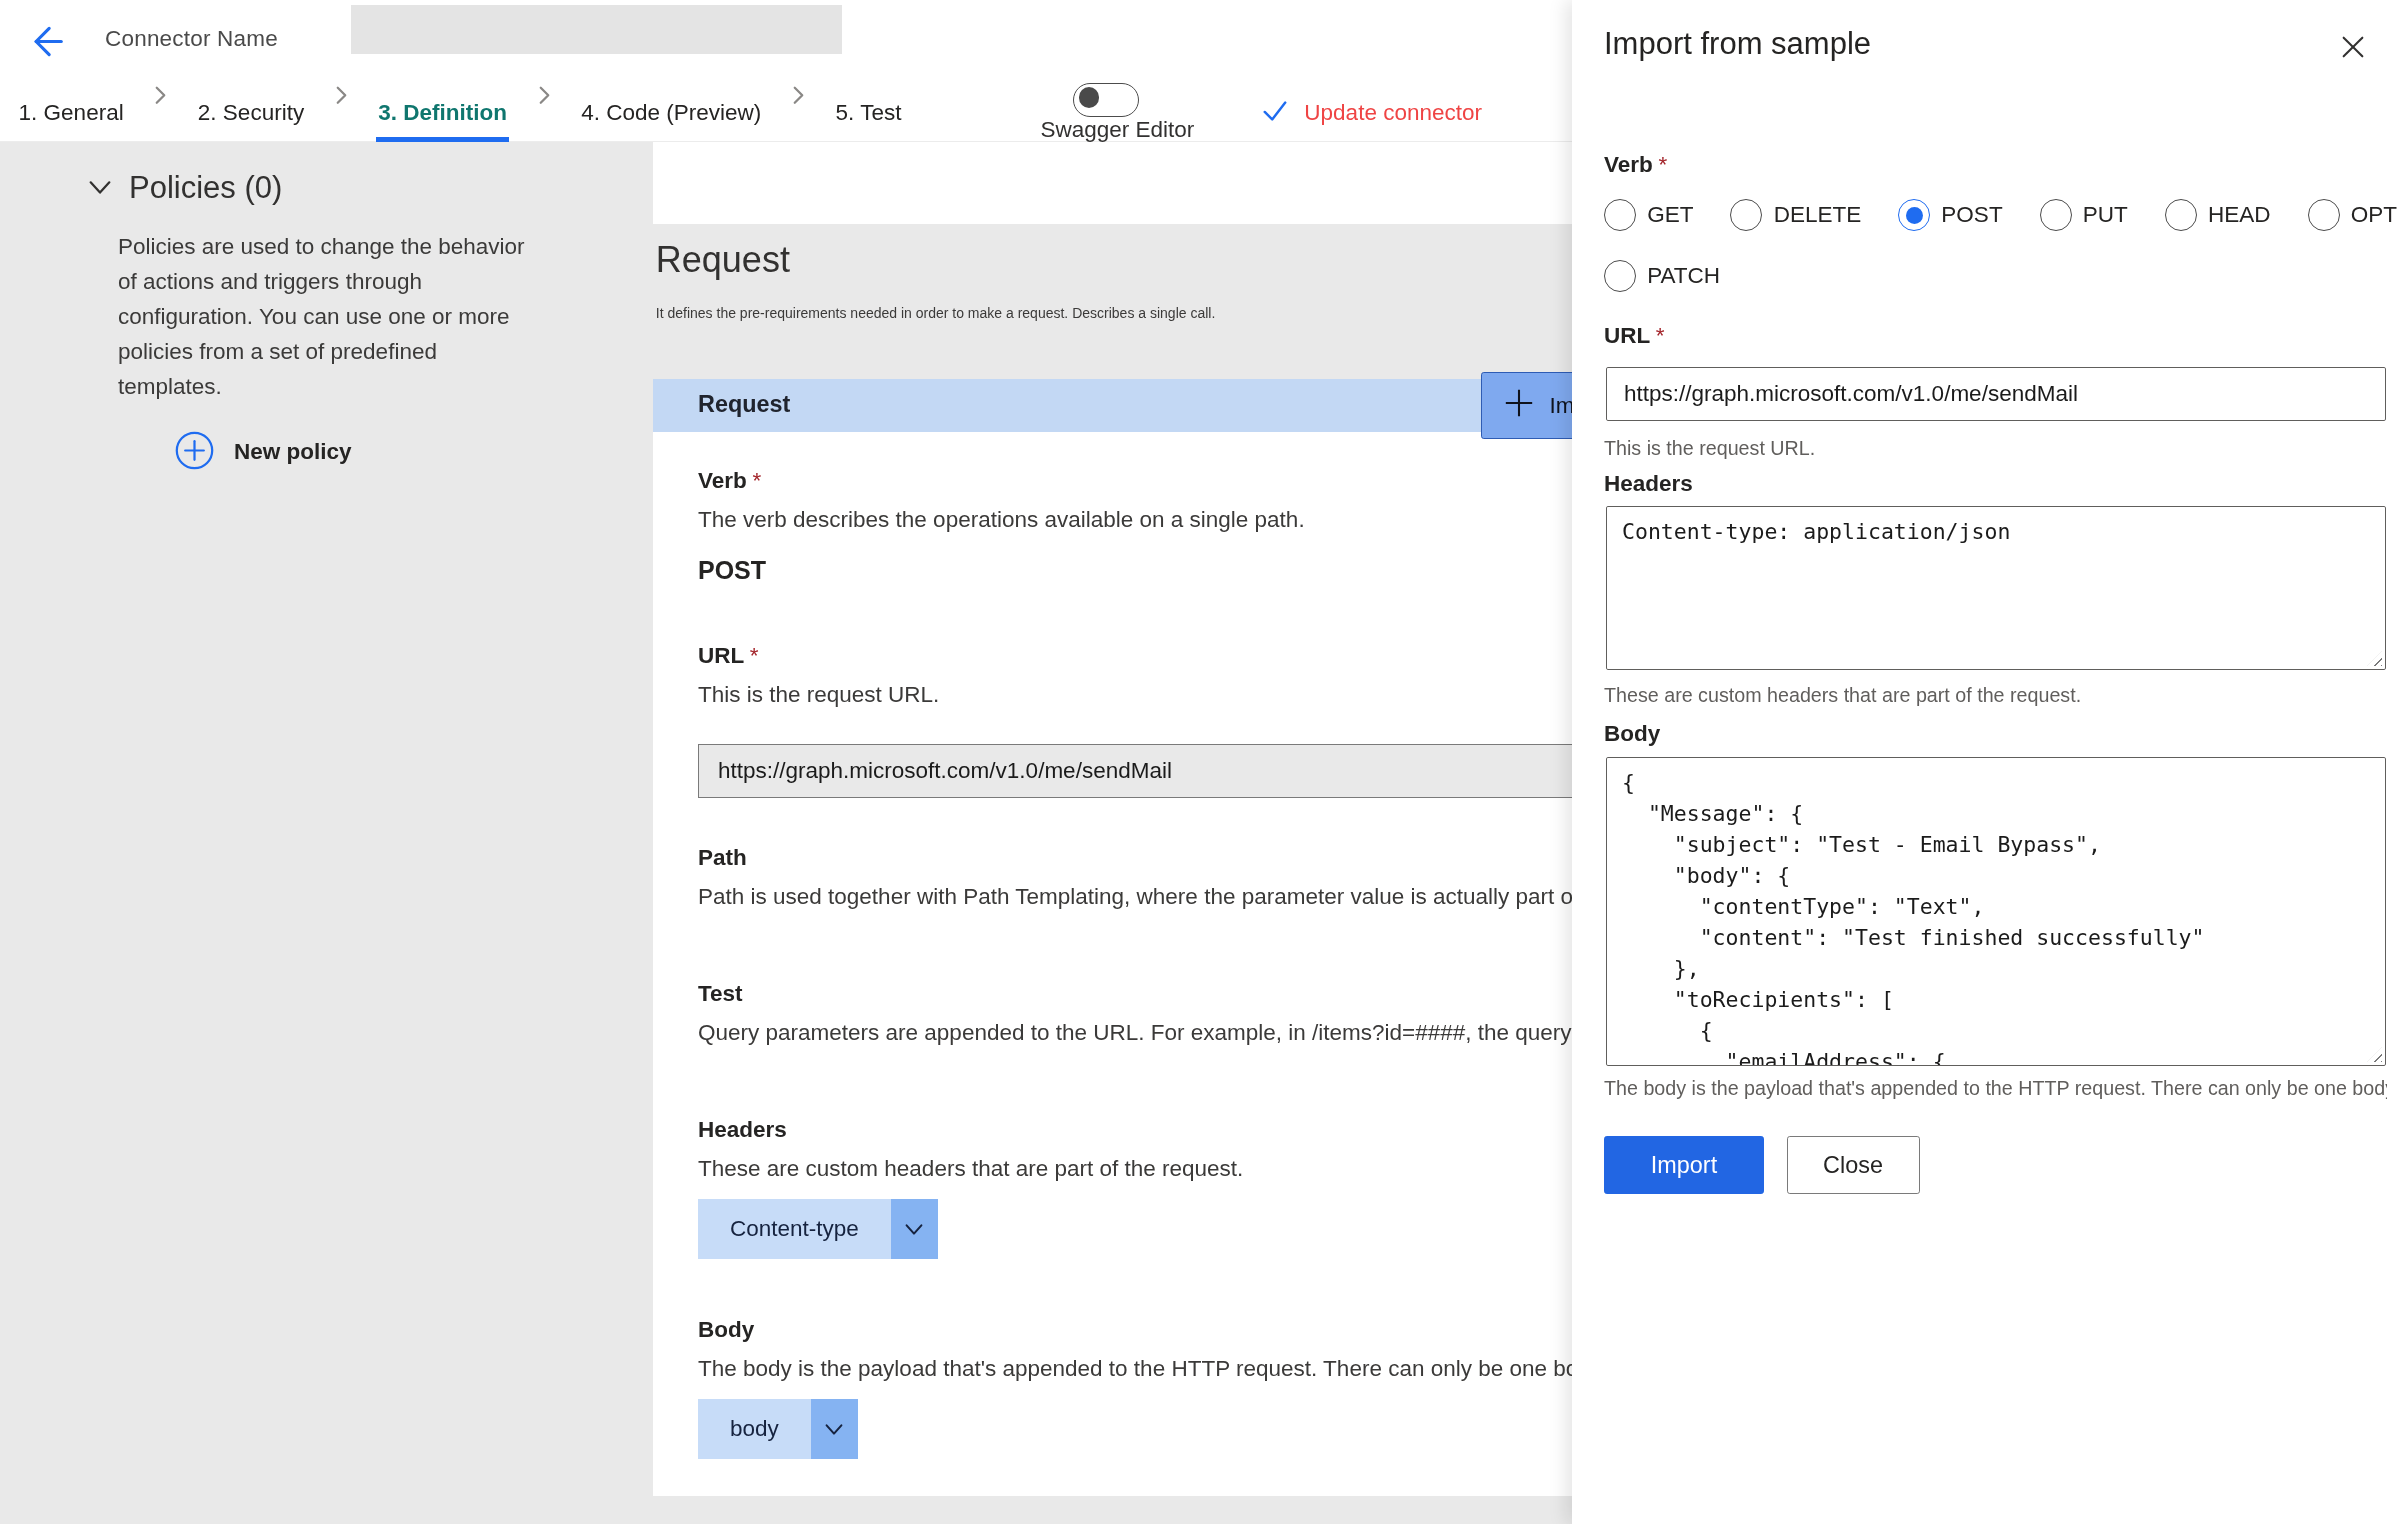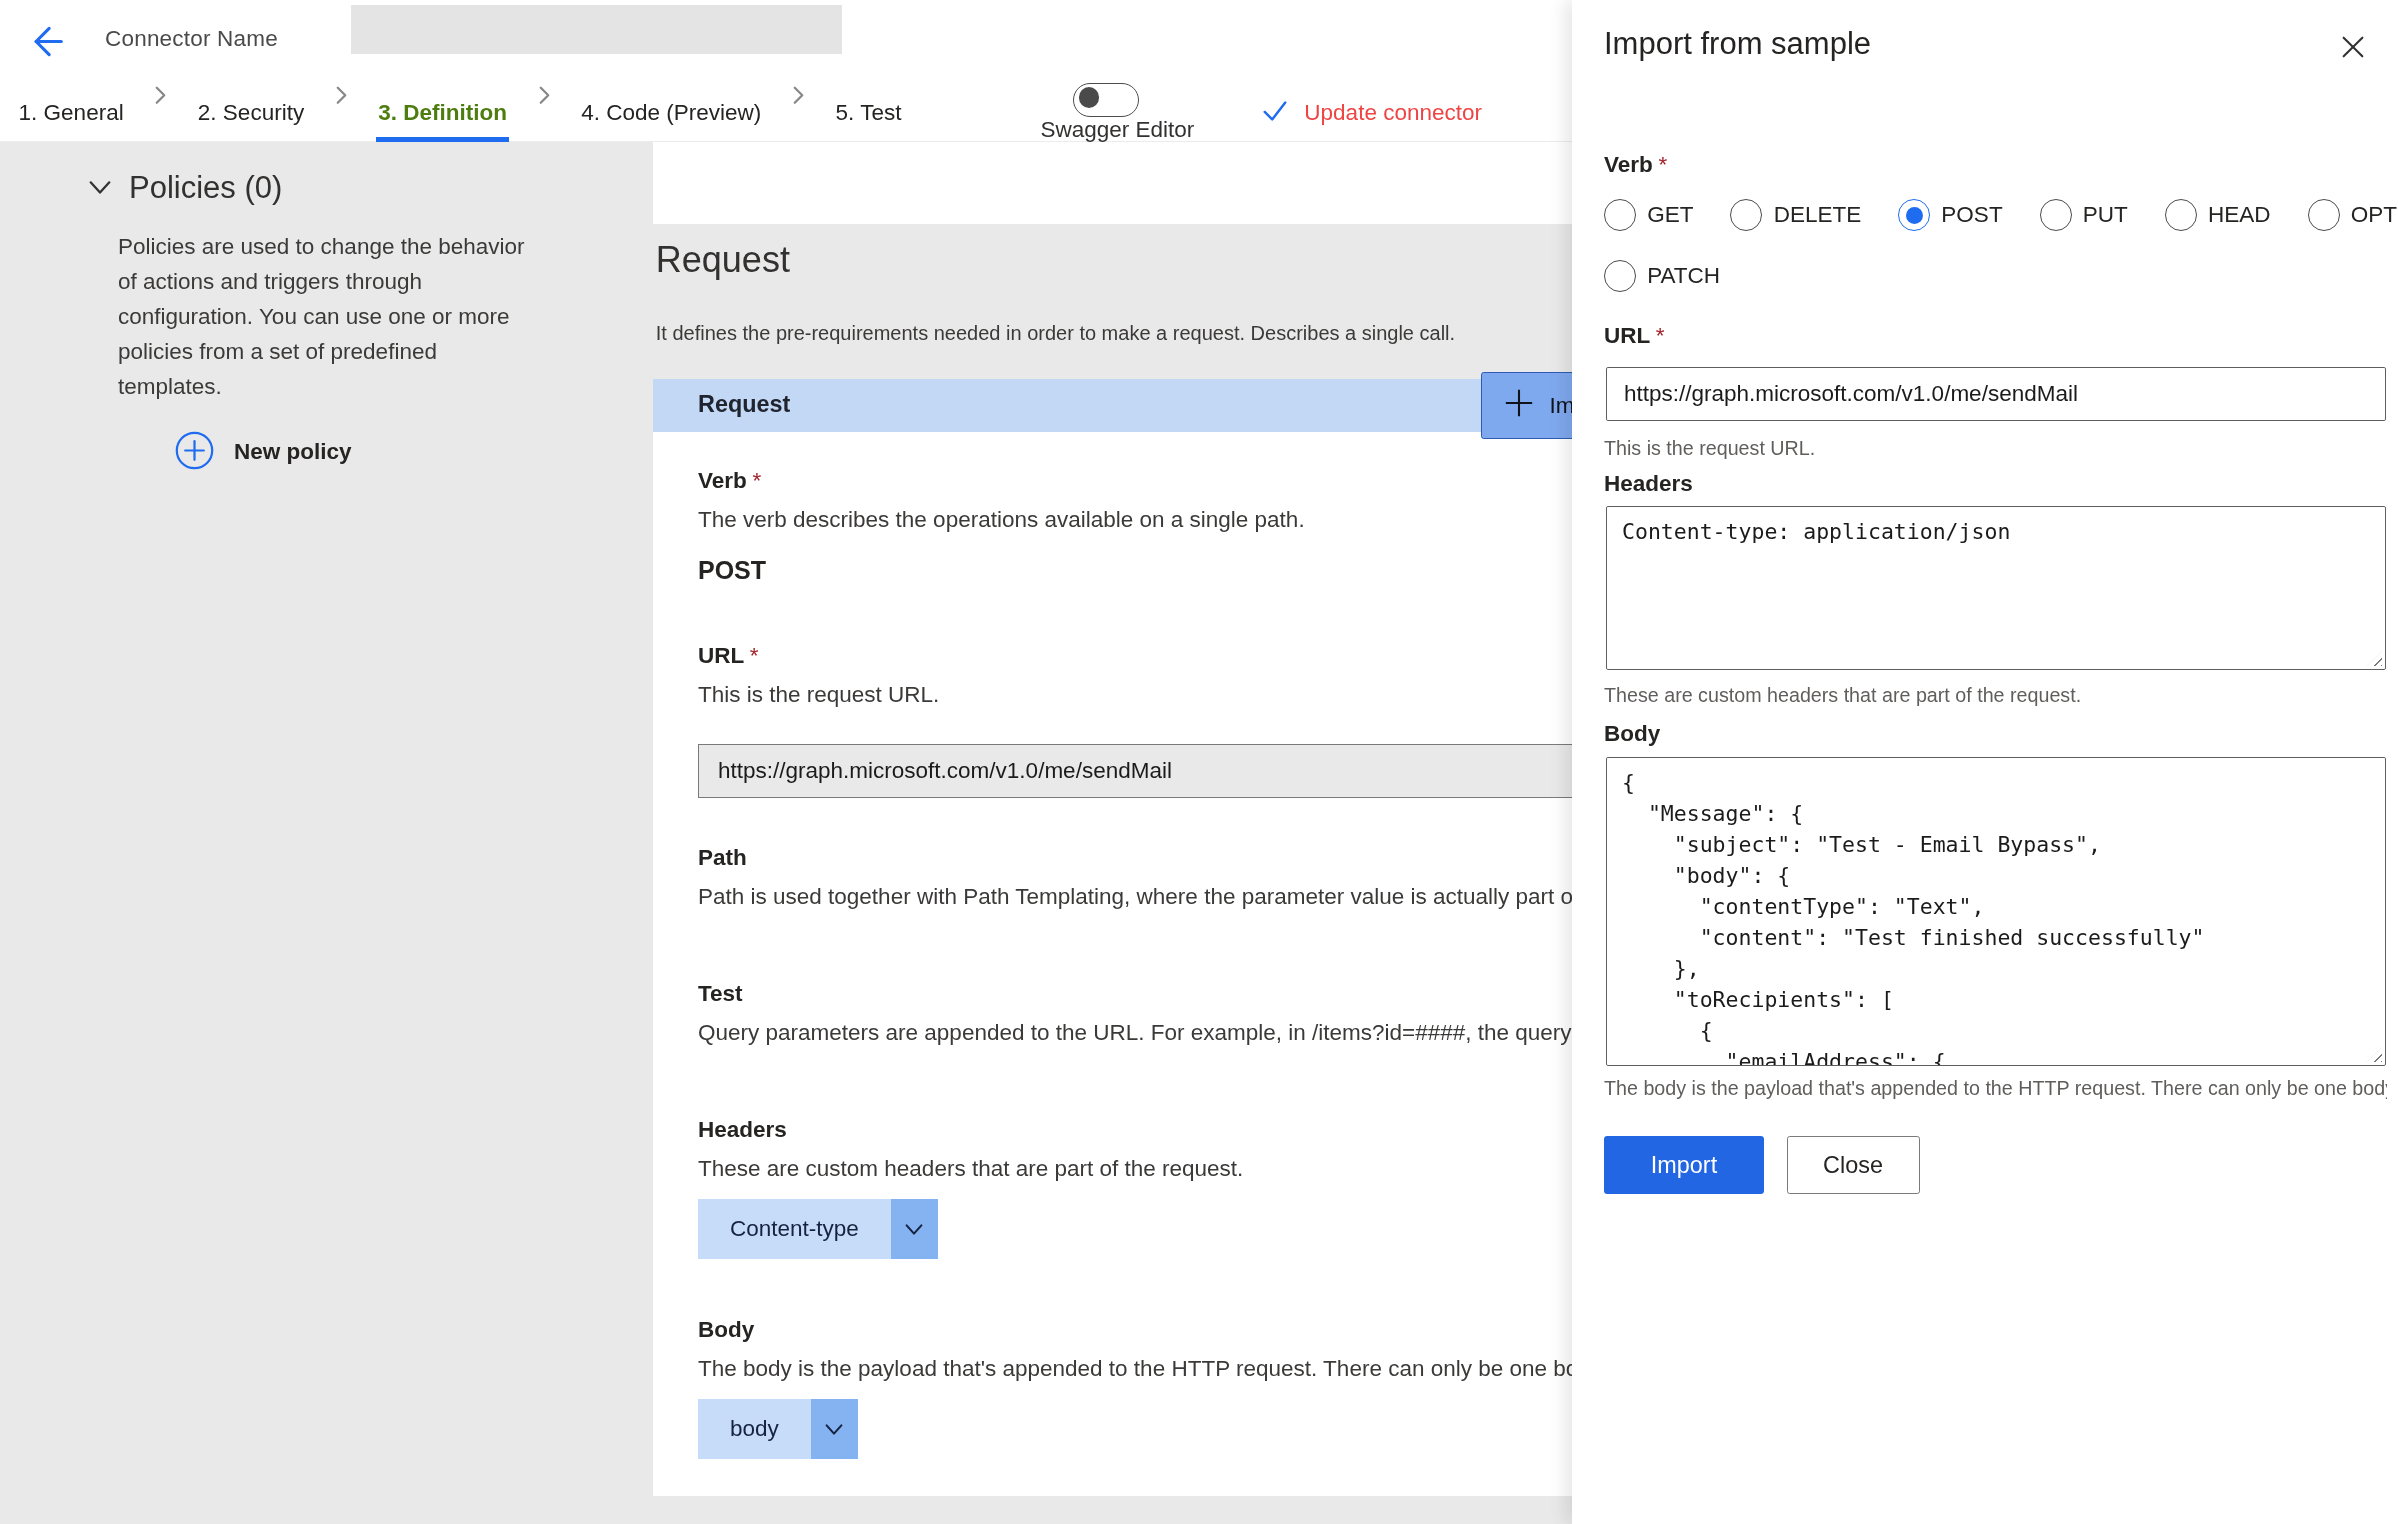--- a/index.html
+++ b/index.html
@@ -11,21 +11,21 @@
   
   .topbar { position:absolute; left:0; top:0; width:2399px; height:84px; background:#ffffff; z-index:2; }
   .back-btn { position:absolute; left:24px; top:20.6px; width:41px; height:41px; cursor:pointer; }
   .topbar-title { position:absolute; left:105px; top:26px; font-size:22.5px; color:#4a4a4a; letter-spacing:0.2px; }
   .name-box { position:absolute; left:351px; top:4.7px; width:491px; height:49px; background:#e4e4e4; }
 
   
   .tabbar { position:absolute; left:0; top:84px; width:2399px; height:58px; background:#ffffff; border-bottom:0.9px solid #ececec; z-index:2; display:flex; align-items:center; }
   .tabs { display:flex; align-items:flex-start; padding-left:13px; }
   .tab { font-size:22.5px; color:#252423; padding:0 5.6px; position:relative; height:58px; display:flex; align-items:center; cursor:pointer; white-space:nowrap; }
-  .tab.active { color:#4d7c0f; font-weight:700; }
+  .tab.active { color:#0f766e; font-weight:700; }
   .tab.active::after { content:""; position:absolute; left:3.7px; right:3.7px; bottom:0; height:4.7px; background:#1f6cf0; }
   .tab-sep { margin:0 24px; display:flex; align-items:center; }
   .toggle-wrap { display:flex; align-items:center; margin-left:111px;flex-direction:column; }
   .toggle { width:66px; height:34px; border:1.9px solid #4c4c4c; border-radius:17px; background:#ffffff; position:relative; cursor:pointer; }
   .toggle-knob { position:absolute; left:4.7px; top:3.7px; width:20.6px; height:20.6px; border-radius:50%; background:#4a4a4a; }
   .toggle-label { font-size:22.5px; color:#323130; margin-left:22.5px; white-space:nowrap; }
   .update-wrap { display:flex; align-items:center; margin-left:67px; white-space:nowrap; }
   .update-label { font-size:22.5px; color:#ef4444; margin-left:15px; }
 
   
@@ -33,21 +33,21 @@
   .policies-head { display:flex; align-items:center; margin:28px 0 0 86px; cursor:pointer; }
   .policies-title { font-size:31px; font-weight:300; color:#323130; margin-left:15px; }
   .policies-desc { margin:22.5px 0 0 118px; width:420px; font-size:22.5px; line-height:35px; color:#3b3a39; }
   .new-policy { display:flex; align-items:center; margin:26px 0 0 174px; cursor:pointer; }
   .new-policy-label { font-size:22.5px; font-weight:700; color:#252423; margin-left:19px; }
 
   
   .main { position:absolute; left:653px; top:142px; width:919px; height:1354px; background:#ffffff; overflow:hidden; z-index:1; }
   .main-hero { position:absolute; left:0; top:82px; width:919px; height:155px; background:#e9e9e9; }
   .main-heading { position:absolute; left:2.8px; top:15px; font-size:36px; font-weight:300; color:#323130; }
-  .main-desc { position:absolute; left:2.8px; top:92px; font-size:20px; line-height:34px; color:#3b3a39; white-space:nowrap; overflow:hidden; width:916px; }
+  .main-desc { position:absolute; left:2.8px; top:72px; font-size:14px; line-height:34px; color:#3b3a39; white-space:nowrap; overflow:hidden; width:916px; }
   .request-bar { position:absolute; left:0; top:237px; width:919px; height:53px; background:#c3d8f4; }
   .request-bar-title { position:absolute; left:45px; top:12px; font-size:23.4px; font-weight:700; color:#20242e; }
   .import-sample-btn { position:absolute; left:828px; top:230px; width:244px; height:67px; background:#7fa9ef; border:1.9px solid #2e5cb4; border-radius:2.8px; display:flex; align-items:center; padding-left:20.6px; cursor:pointer; white-space:nowrap; overflow:hidden; }
   .import-sample-btn span { font-size:22.5px; color:#10131c; margin-left:15px; }
   .main-form { position:absolute; left:45px; top:290px; width:874px; }
   .field-label { font-size:22.5px; font-weight:700; color:#252423; white-space:nowrap; }
   .req-star { color:#a4262c; font-weight:400; margin-left:5.6px; }
   .field-desc { font-size:22.5px; color:#3b3a39; white-space:nowrap; overflow:hidden; }
   .verb-value { font-size:25px; font-weight:700; color:#252423; }
   .main-url-input { width:887px; height:54px; background:#e9e9e9; border:0.9px solid #7a7a7a; font-size:22.5px; color:#1b1b1b; display:flex; align-items:center; padding-left:19px; white-space:nowrap; overflow:hidden; }

